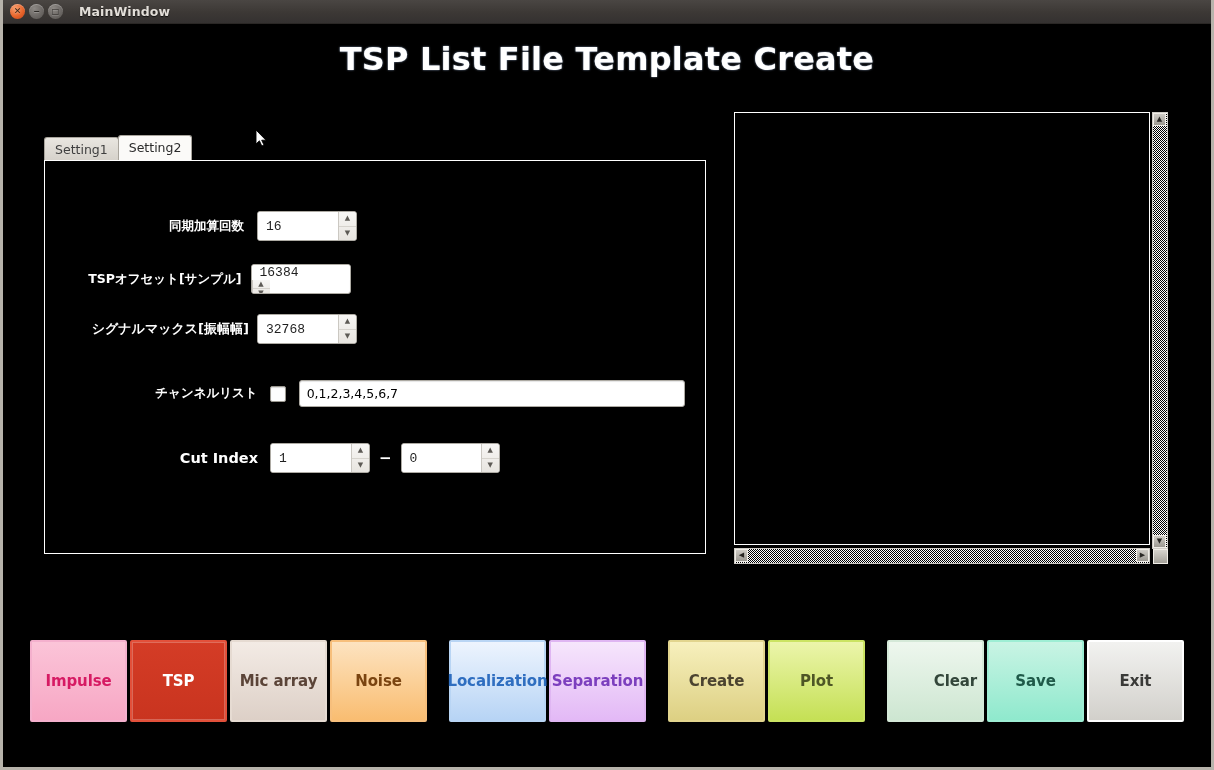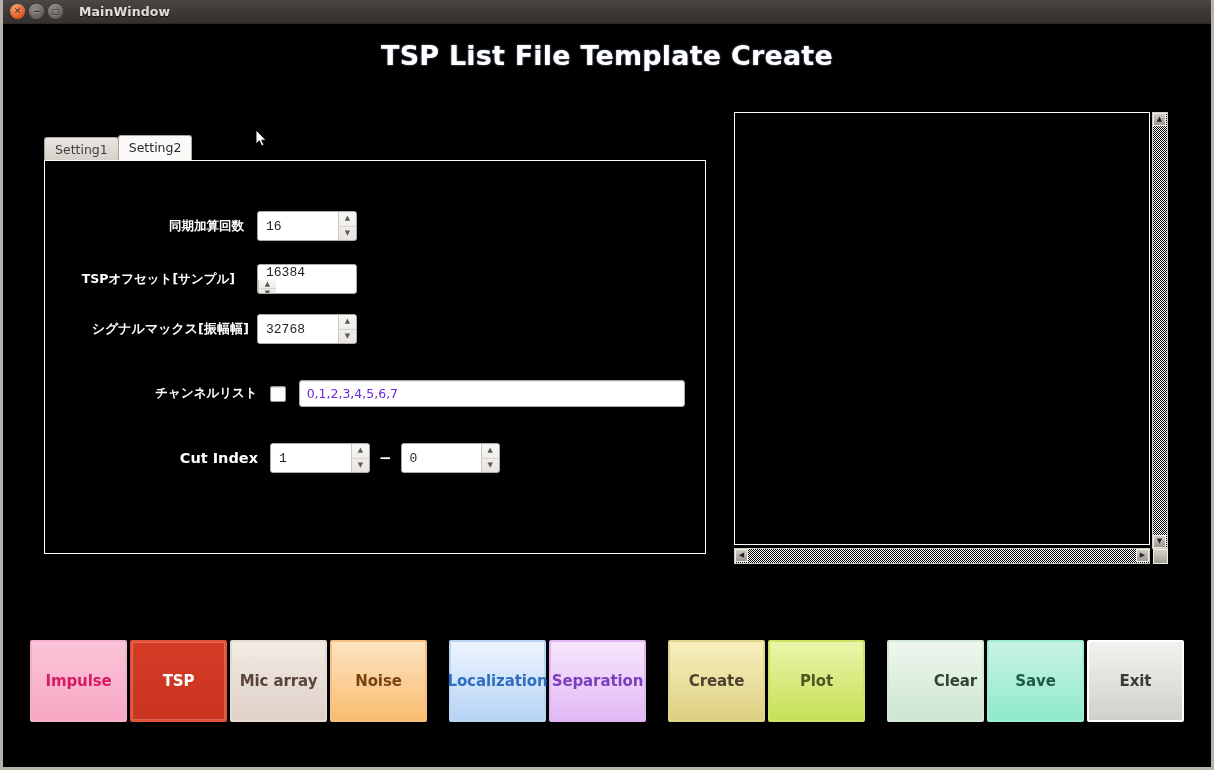--- a/index.html
+++ b/index.html
@@ -75,21 +75,21 @@
   }
 
   
   .app-title {
     position: absolute;
     left: 0;
     top: 40px;
     width: 1208px;
     text-align: center;
     color: #ffffff;
-    font-size: 27px;
+    font-size: 32px;
     font-weight: bold;
     letter-spacing: 0.2px;
     text-shadow: 0 0 2px rgba(190,215,255,0.75);
   }
 
   
   .tabbar {
     position: absolute;
     left: 41px;
     top: 136px;
@@ -190,21 +190,21 @@
   
   .textfield {
     height: 27px;
     background: #ffffff;
     border: 1px solid #adaaa3;
     border-radius: 3px;
     display: flex;
     align-items: center;
     padding-left: 7px;
     font-size: 12.5px;
-    color: #6d28d9;
+    color: #000000;
     box-sizing: border-box;
     box-shadow: inset 0 1px 1px rgba(0,0,0,0.10);
   }
 
   
   .checkbox {
     width: 14px;
     height: 14px;
     background: #fdfdfd;
     border: 1px solid #9b9890;
@@ -361,21 +361,21 @@
       <span class="form-label" style="width:190px;">同期加算回数</span>
       <span class="spin" style="width:100px; margin-left:13px;">
         <span class="val">16</span>
         <span class="arrows">
           <span class="ar up">▲</span>
           <span class="ar down">▼</span>
         </span>
       </span>
     </div>
 
-    <div class="form-row" style="left:0px; top:103px; width:312px; justify-content:space-between;">
+    <div class="form-row" style="left:0px; top:103px; width:312px; justify-content:center;">
       <span class="form-label" style="width:190px;">TSPオフセット[サンプル]</span>
       <span class="spin" style="width:100px; margin-left:9px;flex-direction:column;">
         <span class="val">16384</span>
         <span class="arrows">
           <span class="ar up">▲</span>
           <span class="ar down">▼</span>
         </span>
       </span>
     </div>
 

